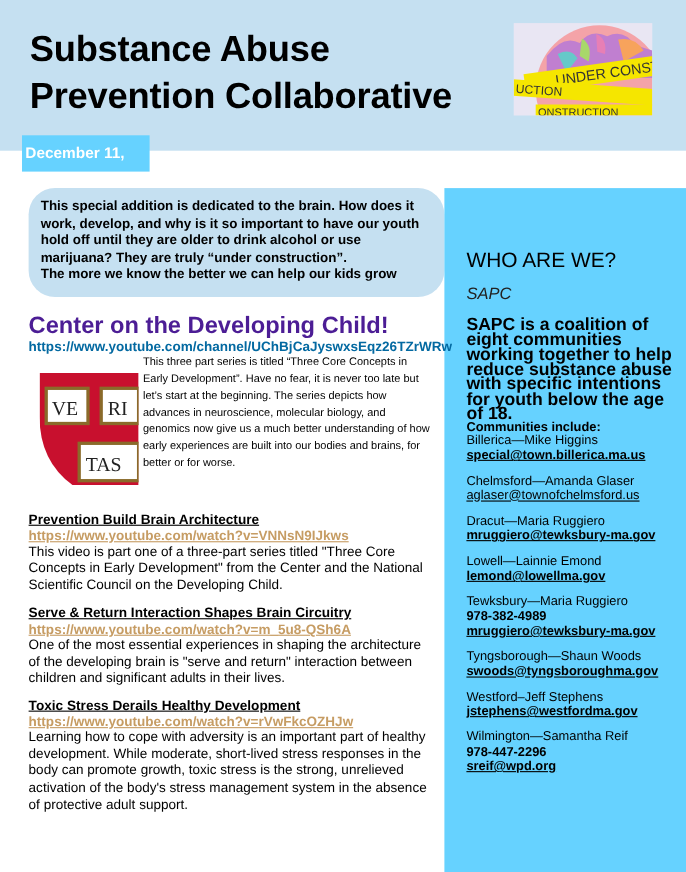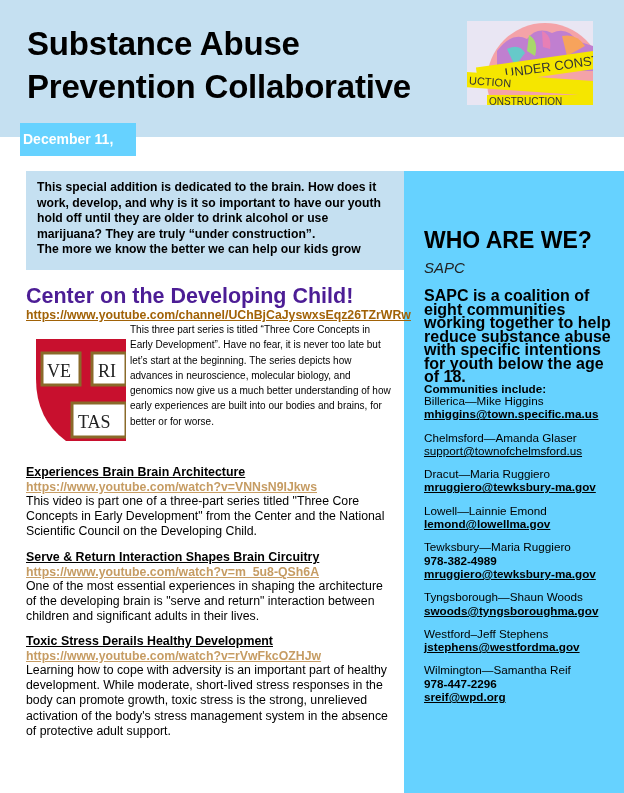--- a/index.html
+++ b/index.html
@@ -4,32 +4,32 @@
 <style>
   html, body { margin:0; padding:0; }
   body { width:624px; height:793px; position:relative; background:#ffffff; overflow:hidden;
          font-family:"Liberation Sans", sans-serif; color:#000; }
   .header-band { position:absolute; left:0; top:0; width:624px; height:137px; background:#c5e0f1; }
   .title { position:absolute; left:27px; top:22px; font-size:33px; font-weight:bold; line-height:43px; letter-spacing:-0.2px; }
   .brain-img { position:absolute; left:467px; top:21px; width:126px; height:84px; background:#e9e6f3; overflow:hidden; }
   .date-box { position:absolute; left:20px; top:123px; width:116px; height:33px; background:#66d2ff;
               color:#fff; font-weight:bold; font-size:14px; line-height:33px; padding-left:3px; box-sizing:border-box; }
   .intro-box { position:absolute; left:26px; top:171px; width:378px; height:99px; background:#c5e0f1; box-sizing:border-box;
-               padding:9px 10px 0 11px; font-weight:bold; font-size:12.2px; line-height:15.5px; }
+               padding:9px 10px 0 11px; font-weight:bold; font-size:12.2px; line-height:15.5px;border-radius:24px; }
   .sidebar { position:absolute; left:404px; top:171px; width:220px; height:622px; background:#66d2ff; }
-  .sb-title { position:absolute; left:20px; top:56px; font-size:23px; font-weight:bold; }
+  .sb-title { position:absolute; left:20px; top:56px; font-size:19px; font-weight:normal; }
   .sb-sub { position:absolute; left:20px; top:88px; font-size:15px; font-style:italic; color:#222; }
   .sb-desc { position:absolute; left:20px; top:118px; width:190px; font-size:16px; line-height:13.5px; font-weight:bold; }
   .sb-comm-label { position:absolute; left:20px; top:199px; font-size:11.7px; font-weight:bold;margin-top:12px; }
   .contacts { position:absolute; left:20px; top:223px; width:200px; }
   .contact { font-size:11.7px; line-height:13.3px; margin-bottom:10px; }
   .contact .email { font-weight:bold; text-decoration:underline; color:#000; display:block; }
   .contact .phone { font-weight:bold; display:block; }
   .main-h { position:absolute; left:26px; top:284px; font-size:21.5px; font-weight:bold; color:#4c1d95; }
-  .main-link { position:absolute; left:26px; top:308px; font-size:12.3px; font-weight:bold; color:#a16207; text-decoration:underline; }
+  .main-link { position:absolute; left:26px; top:308px; font-size:12.3px; font-weight:bold; color:#0369a1; }
   .shield { position:absolute; left:36px; top:339px; width:90px; height:86px;text-align:center; }
   .main-desc { position:absolute; left:130px; top:322px; width:265px; font-size:10px; line-height:15.3px; }
   .section { position:absolute; left:26px; width:370px; }
   .section .sh { font-size:12.4px; font-weight:bold; text-decoration:underline; line-height:15px; }
   .section .sl { font-size:12.3px; font-weight:bold; color:#c69c63; text-decoration:underline; line-height:14px; display:block; }
   .section .sd { font-size:12.3px; line-height:15.2px; }
 </style>
 </head>
 <body>
 
@@ -68,25 +68,25 @@
 </div>
 
 <div class="sidebar">
   <div class="sb-title">WHO ARE WE?</div>
   <div class="sb-sub">SAPC</div>
   <div class="sb-desc">SAPC is a coalition of eight communities working together to help reduce substance abuse with specific intentions for youth below the age of 18.</div>
   <div class="sb-comm-label">Communities include:</div>
   <div class="contacts">
     <div class="contact">
       <span>Billerica—Mike Higgins</span>
-      <a class="email">mhiggins@town.specific.ma.us</a>
+      <a class="email">special@town.billerica.ma.us</a>
     </div>
     <div class="contact">
       <span>Chelmsford—Amanda Glaser</span>
-      <a class="email" style="font-weight:normal">support@townofchelmsford.us</a>
+      <a class="email" style="font-weight:normal">aglaser@townofchelmsford.us</a>
     </div>
     <div class="contact">
       <span>Dracut—Maria Ruggiero</span>
       <a class="email">mruggiero@tewksbury-ma.gov</a>
     </div>
     <div class="contact">
       <span>Lowell—Lainnie Emond</span>
       <a class="email">lemond@lowellma.gov</a>
     </div>
     <div class="contact">
@@ -120,21 +120,21 @@
     <rect x="56" y="14" width="34" height="32" fill="#fff" stroke="#8a6a2a" stroke-width="3"></rect>
     <rect x="36" y="64" width="54" height="34" fill="#fff" stroke="#8a6a2a" stroke-width="3"></rect>
     <text x="11" y="38" font-size="18" font-family="Liberation Serif, serif" fill="#222">VE</text>
     <text x="62" y="38" font-size="18" font-family="Liberation Serif, serif" fill="#222">RI</text>
     <text x="42" y="89" font-size="18" font-family="Liberation Serif, serif" fill="#222">TAS</text>
   </svg>
 </div>
 <div class="main-desc">This three part series is titled “Three Core Concepts in Early Development”.  Have no fear, it is never too late but let’s start at the beginning.  The series depicts how advances in neuroscience, molecular biology, and genomics now give us a much better understanding of how early experiences are built into our bodies and brains, for better or for worse.</div>
 
 <div class="section" style="top:465px;">
-  <div class="sh">Experiences Brain Brain Architecture</div>
+  <div class="sh">Prevention Build Brain Architecture</div>
   <a class="sl">https://www.youtube.com/watch?v=VNNsN9IJkws</a>
   <div class="sd">This video is part one of a three-part series titled "Three Core Concepts in Early Development" from the Center and the National Scientific Council on the Developing Child.</div>
 </div>
 
 <div class="section" style="top:550px;">
   <div class="sh">Serve &amp; Return Interaction Shapes Brain Circuitry</div>
   <a class="sl">https://www.youtube.com/watch?v=m_5u8-QSh6A</a>
   <div class="sd">One of the most essential experiences in shaping the architecture of the developing brain is "serve and return" interaction between children and significant adults in their lives.</div>
 </div>
 

